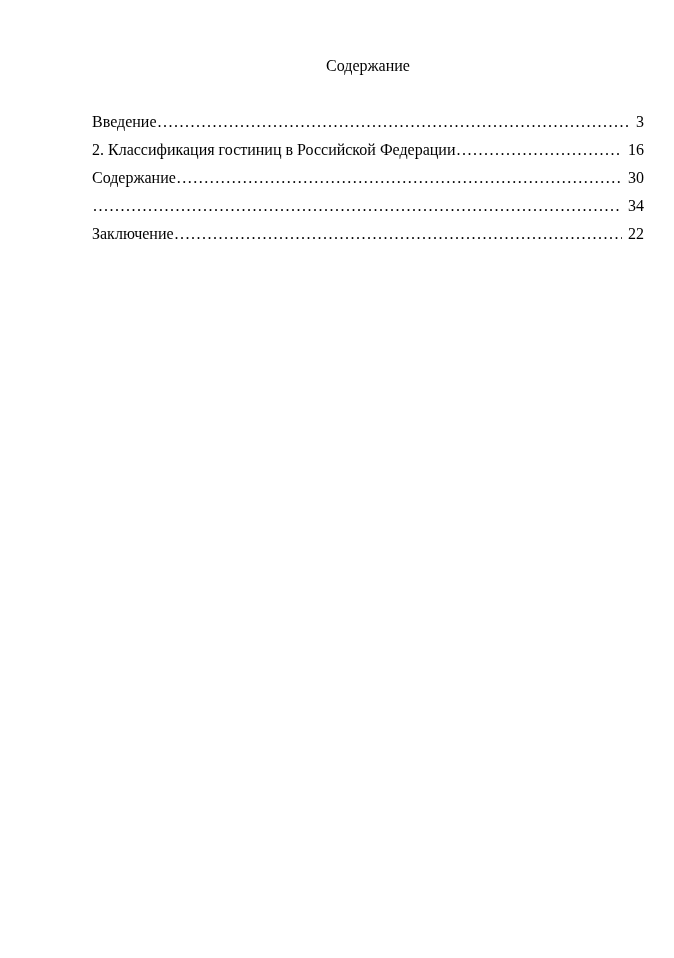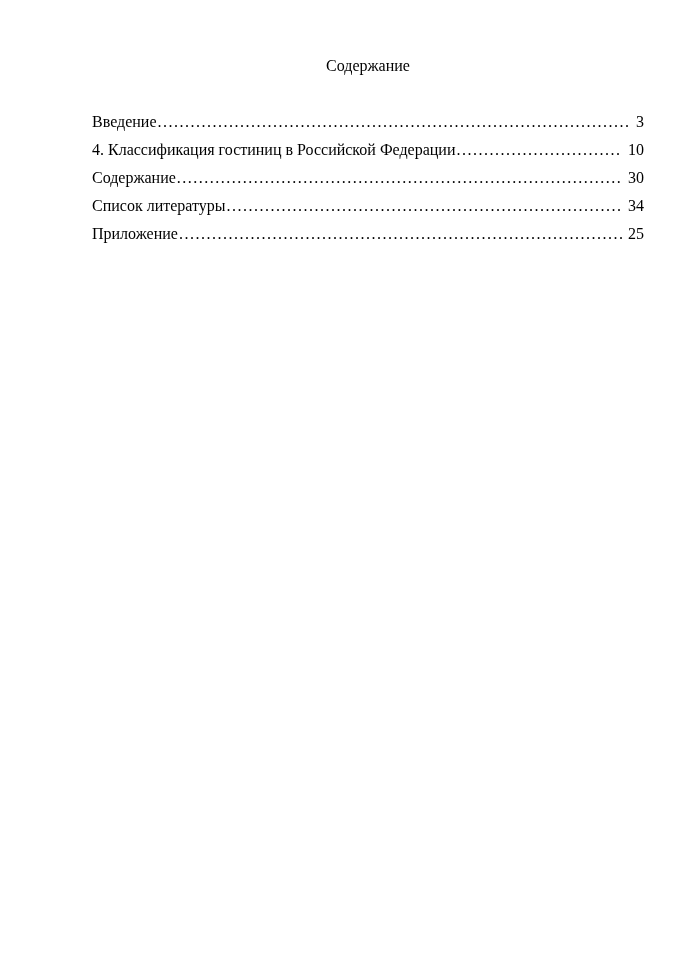--- a/index.html
+++ b/index.html
@@ -69,37 +69,36 @@
 
     <div class="toc-row">
       <span class="toc-label">Введение</span>
       <span class="toc-leader"></span>
       <span class="toc-page">3</span>
     </div>
 
 
 
     <div class="toc-row">
-      <span class="toc-label">4. Классификация гостиниц в Российской Федерации</span>
+      <span class="toc-label">2. Классификация гостиниц в Российской Федерации</span>
       <span class="toc-leader"></span>
-      <span class="toc-page">10</span>
+      <span class="toc-page">16</span>
     </div>
 
     <div class="toc-row">
       <span class="toc-label">Содержание</span>
       <span class="toc-leader"></span>
       <span class="toc-page">30</span>
     </div>
 
     <div class="toc-row">
-      <span class="toc-label">Список литературы</span>
       <span class="toc-leader"></span>
       <span class="toc-page">34</span>
     </div>
 
     <div class="toc-row">
-      <span class="toc-label">Приложение</span>
+      <span class="toc-label">Заключение</span>
       <span class="toc-leader"></span>
-      <span class="toc-page">25</span>
+      <span class="toc-page">22</span>
     </div>
 
   </div>
 </div>
 
 </body></html>

